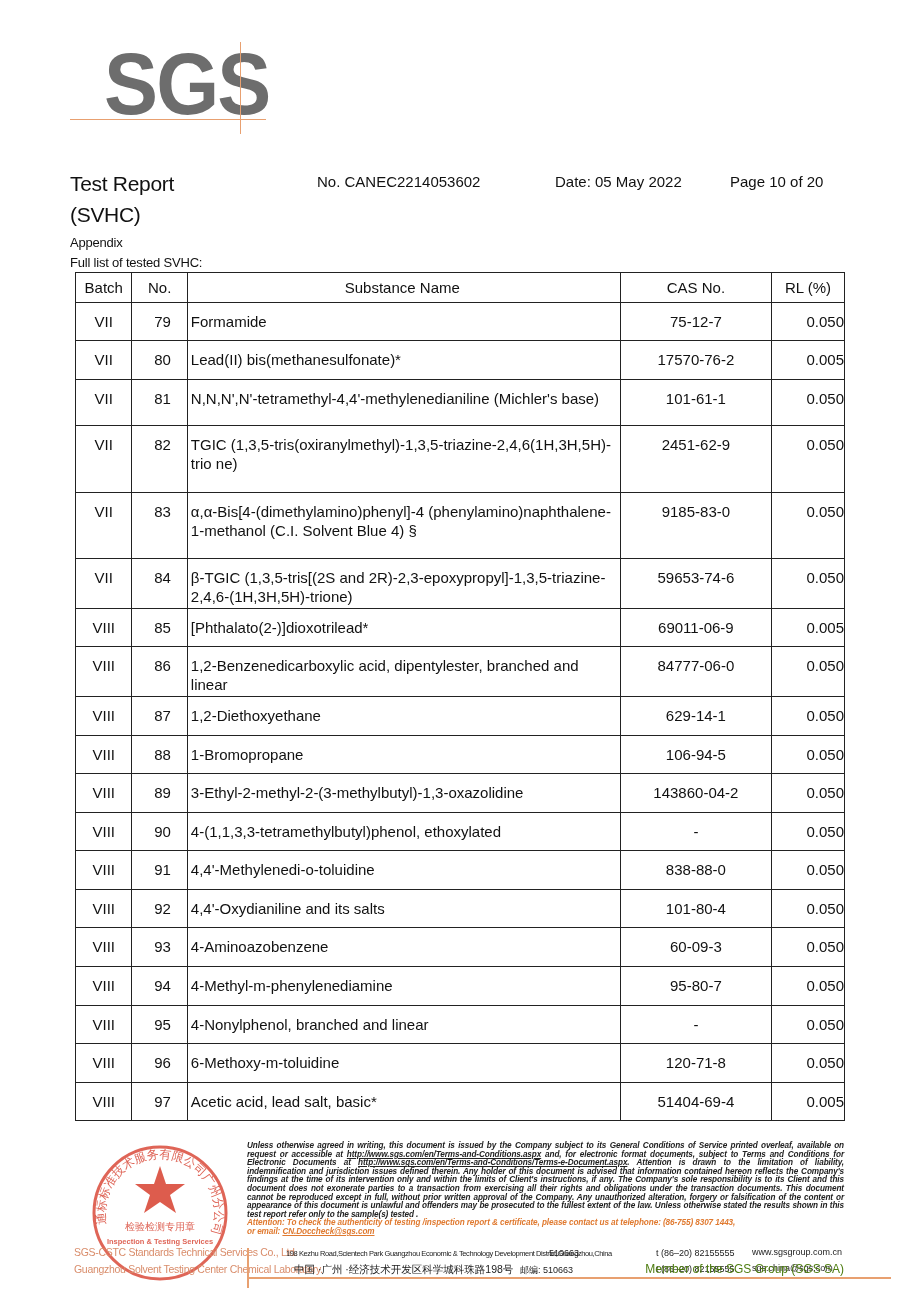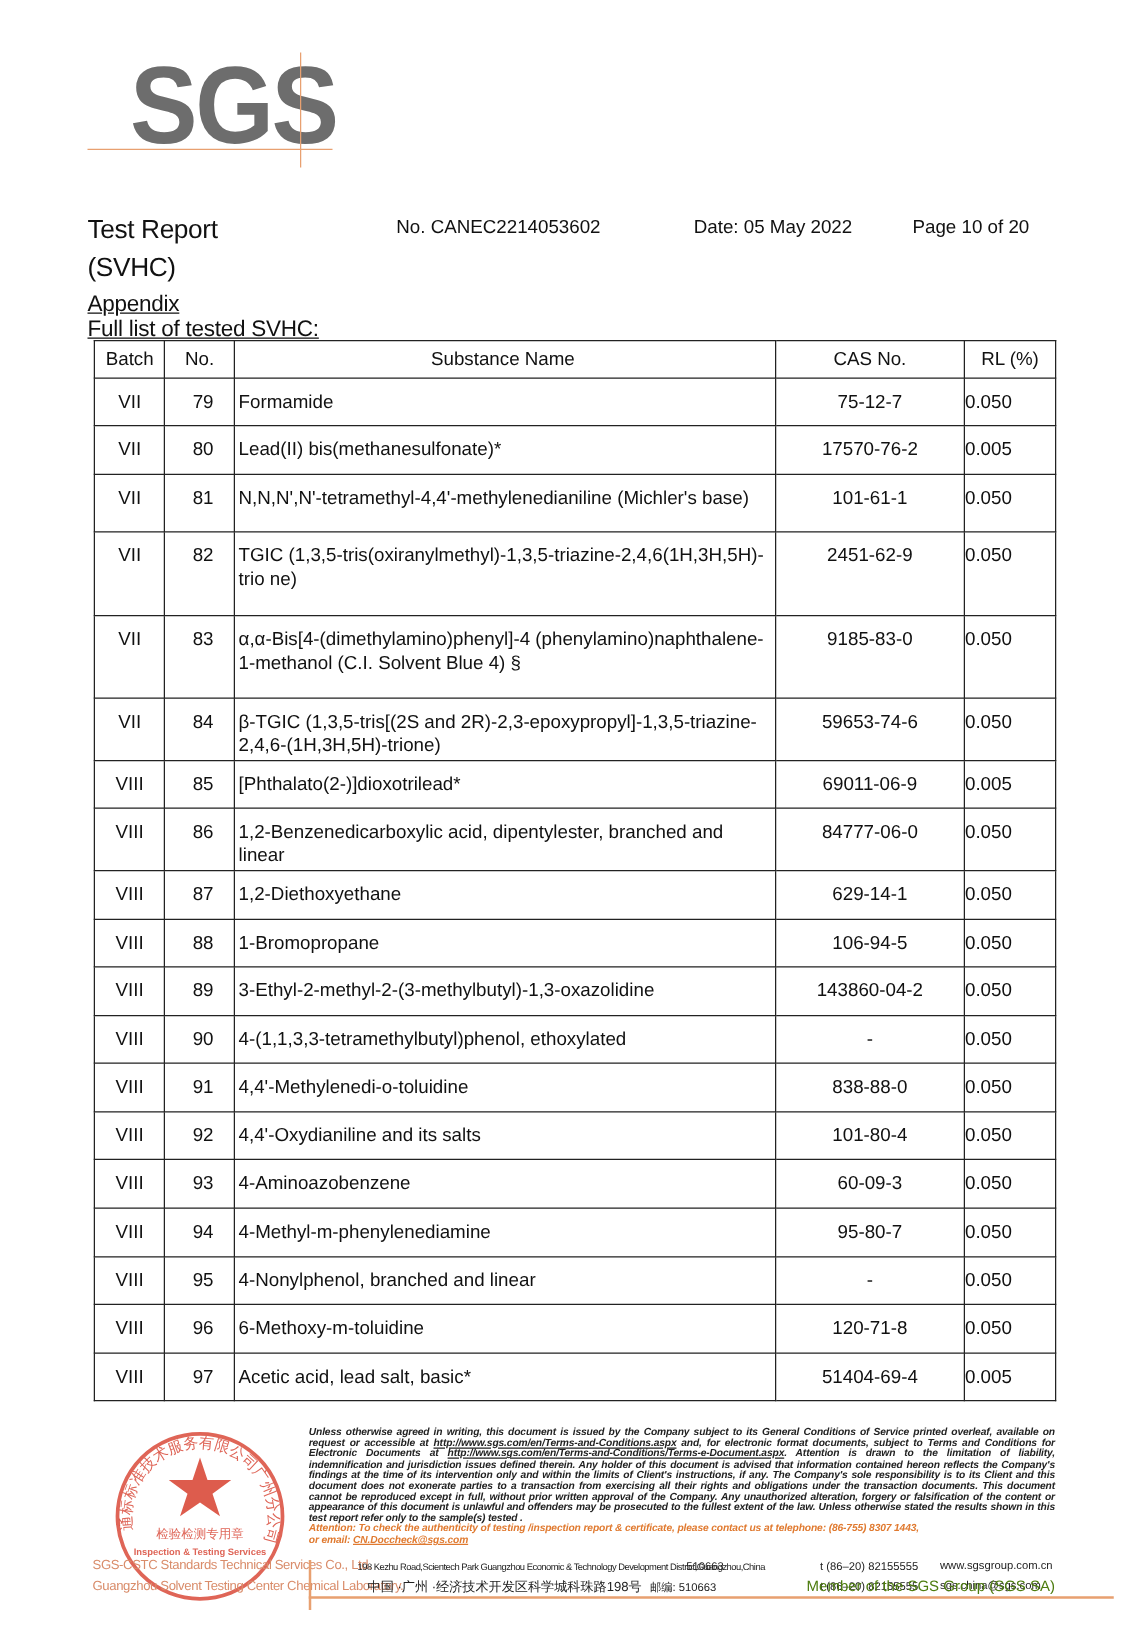--- a/index.html
+++ b/index.html
@@ -5,31 +5,31 @@
   html, body { margin:0; padding:0; background:#ffffff; }
   body { width:900px; height:1300px; position:relative; overflow:hidden; font-family:"Liberation Sans", sans-serif; color:#111; }
   .abs { position:absolute; }
   
   .logo-text { left:104px; top:40px; font-family:"Liberation Sans", sans-serif; font-weight:bold; font-size:88px; letter-spacing:-2px; color:#6d6d6d; line-height:1; transform:scaleX(0.92); transform-origin:left top; }
   .logo-hline { left:70px; top:119px; width:196px; height:1px; background:#e8a070; }
   .logo-vline { left:240px; top:42px; width:1px; height:92px; background:#e8a070; }
   
   .title { left:70px; top:168px; font-size:21px; line-height:31px; letter-spacing:-0.3px; }
   .hdr-item { top:173px; font-size:15px; }
-  .sub { left:70px; font-size:18px; line-height:18px; letter-spacing:-0.2px;text-decoration:underline; }
+  .sub { left:70px; font-size:13px; line-height:18px; letter-spacing:-0.2px; }
   
   table.svhc { position:absolute; left:75px; top:272px; width:770px; border-collapse:collapse; font-size:15px; }
   table.svhc th, table.svhc td { border:1.5px solid #222; padding:0; vertical-align:top; }
   table.svhc th { font-weight:normal; height:29px; vertical-align:middle; text-align:center; }
   table.svhc td { padding-top:9px; padding-bottom:2px; line-height:19px; }
   .c-batch { width:56px; text-align:center;margin-top:23px; }
   .c-no { width:56px; text-align:right; padding-right:16px !important; box-sizing:border-box; }
   .c-name { width:430px; text-align:left; padding-left:3px !important; padding-right:6px !important; }
   .c-cas { width:153px; text-align:center; }
-  .c-rl { width:73px; text-align:left; }
+  .c-rl { width:73px; text-align:right; }
   
   .disclaimer { left:247px; top:1142px; width:597px; font-size:8.2px; line-height:8.6px; font-weight:bold; text-align:justify; color:#222; letter-spacing:-0.1px;font-style:italic; }
   .disclaimer .u { text-decoration:underline; }
   .attn { color:#e07a30; font-weight:bold; }
   .addr { font-size:9px; color:#222; }
   .foot-line-h { left:247px; top:1277px; width:644px; height:2px; background:#e8a070; }
   .foot-line-v { left:247px; top:1248px; width:2px; height:40px; background:#e8a070; }
   .member { right:56px; top:1216px; font-size:12px; color:#4d7c0f;margin-top:46px; }
   
   .seal { left:85px; top:1138px; width:150px; height:150px; }

